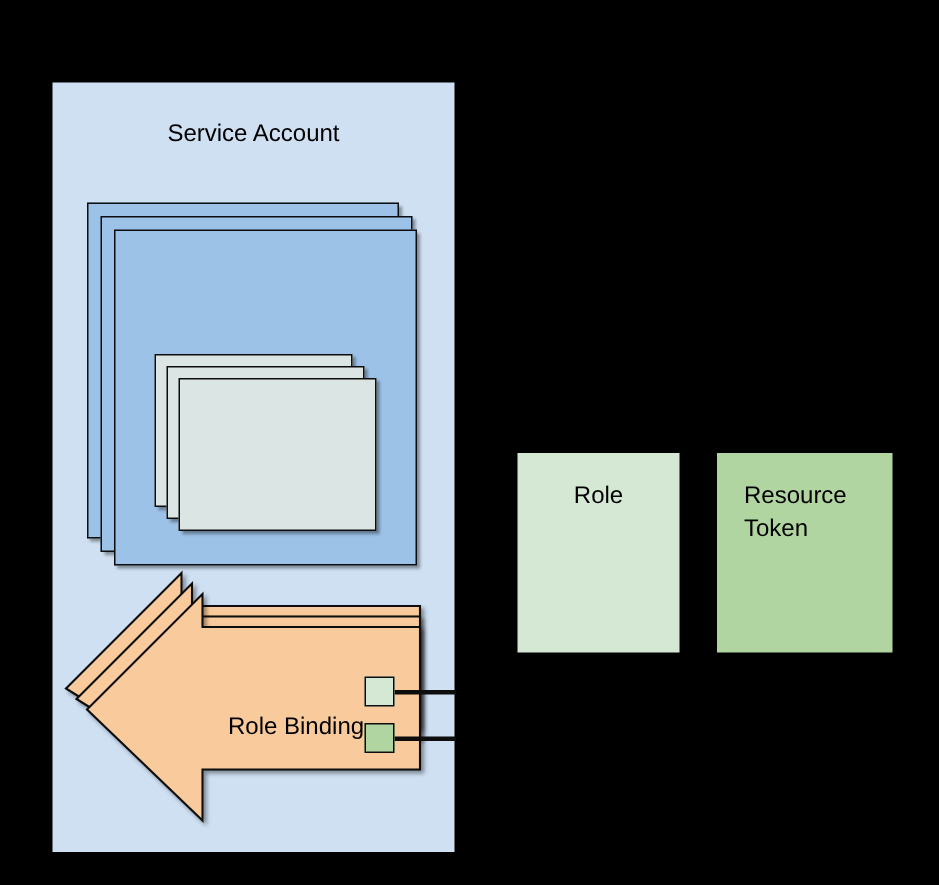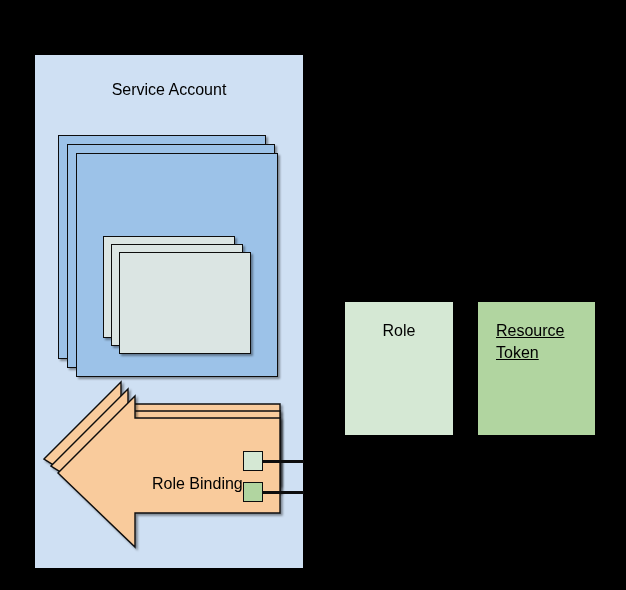--- a/index.html
+++ b/index.html
@@ -132,21 +132,20 @@
     text-align: center;
     font-size: 16px;
     color: #000000;
     line-height: 22px;
     padding: 0 8px;
     box-sizing: border-box;
   }
   .rg-box .plain-box-label {
     text-align: left;
     padding-left: 18px;
-    text-decoration: underline;
   }
 </style>
 </head>
 <body>
 
 <div id="canvas">
 
   <div class="sa-container">
     <div class="sa-title">Service Account</div>
   </div>

